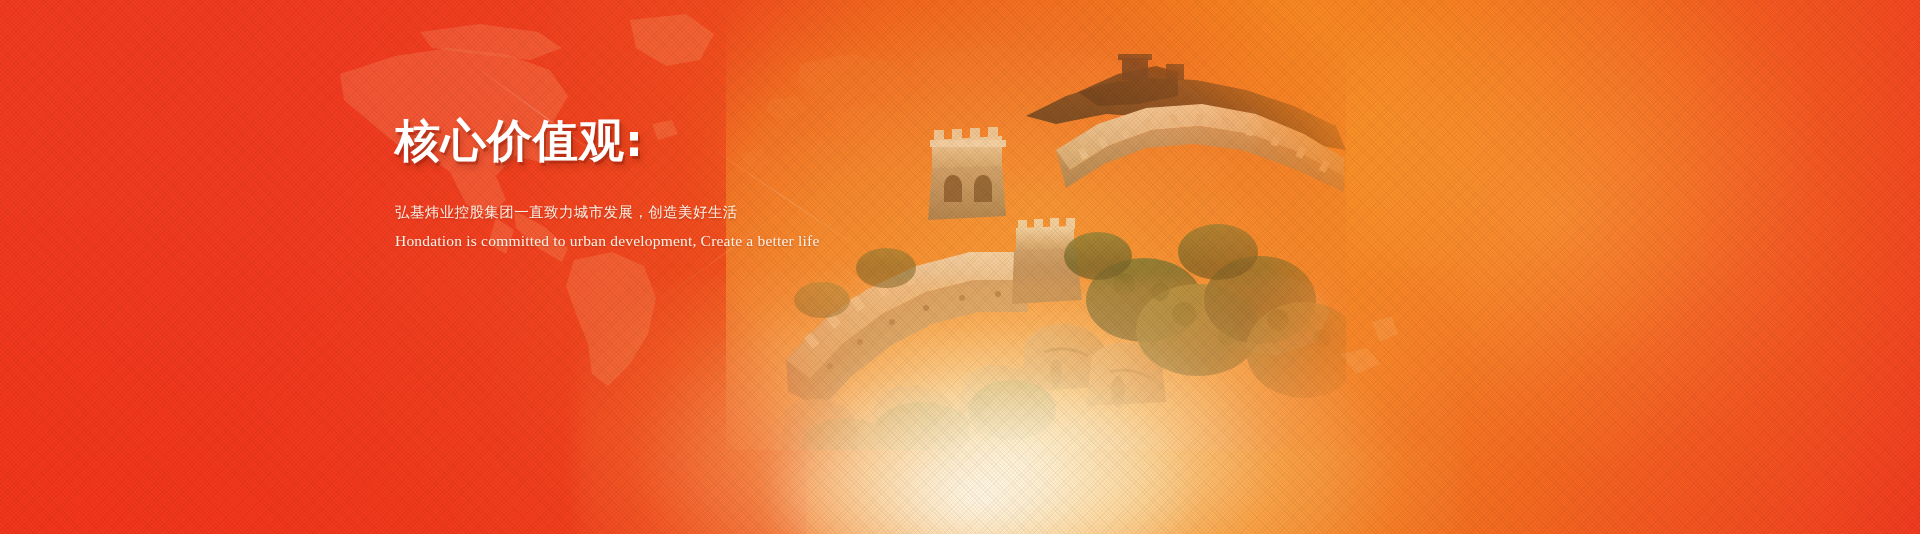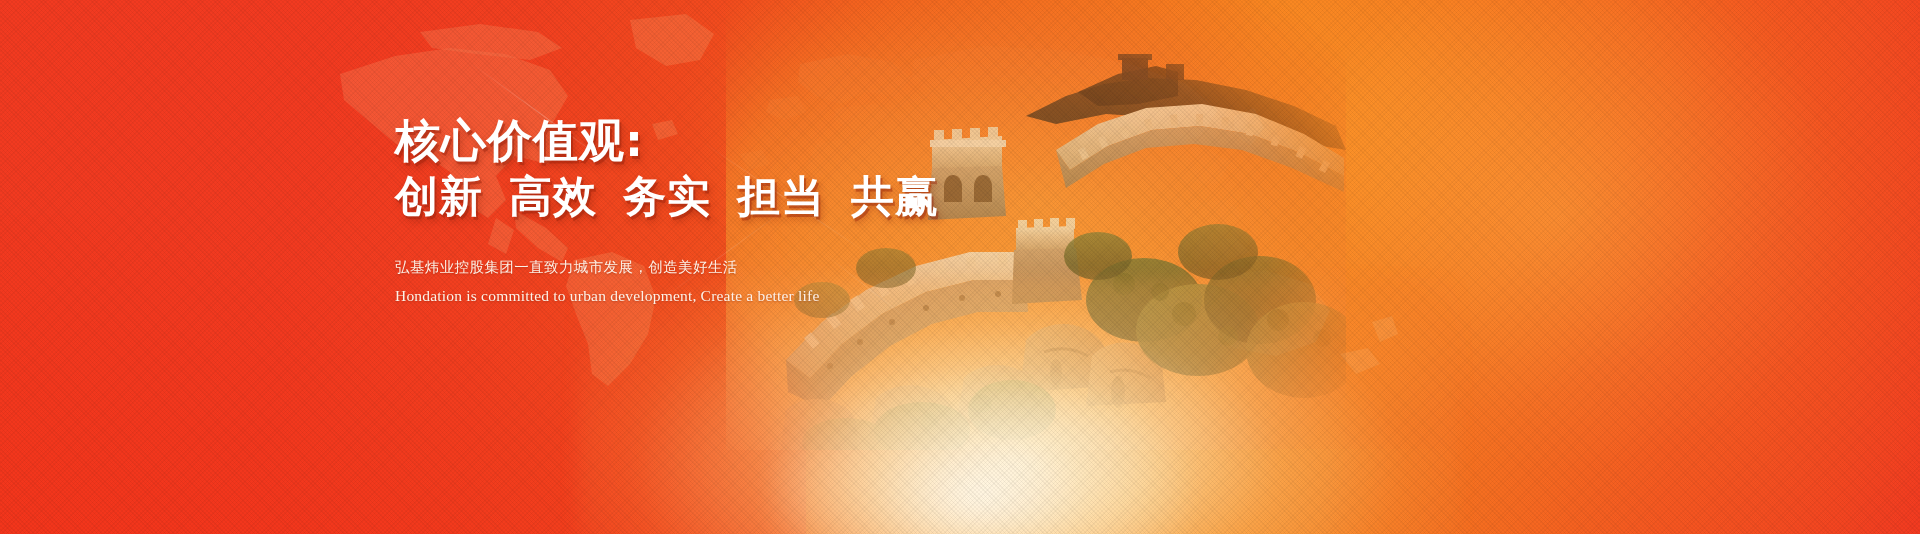--- a/index.html
+++ b/index.html
@@ -405,20 +405,19 @@
 
   <div class="texture"></div>
 
   <div class="streak s1"></div>
   <div class="streak s2"></div>
   <div class="streak s3"></div>
   <div class="streak s4"></div>
 
   <div class="copy">
     <div class="headline headline-1">核心价值观:</div>
-    <div class="headline headline-2">创新 高效 务实 担当 共赢</div>
     <div class="subcopy">
       <p class="sub-cn">弘基炜业控股集团一直致力城市发展，创造美好生活</p>
       <p class="sub-en">Hondation is committed to urban development, Create a better life</p>
     </div>
   </div>
 
 </div>
 
 </body></html>

